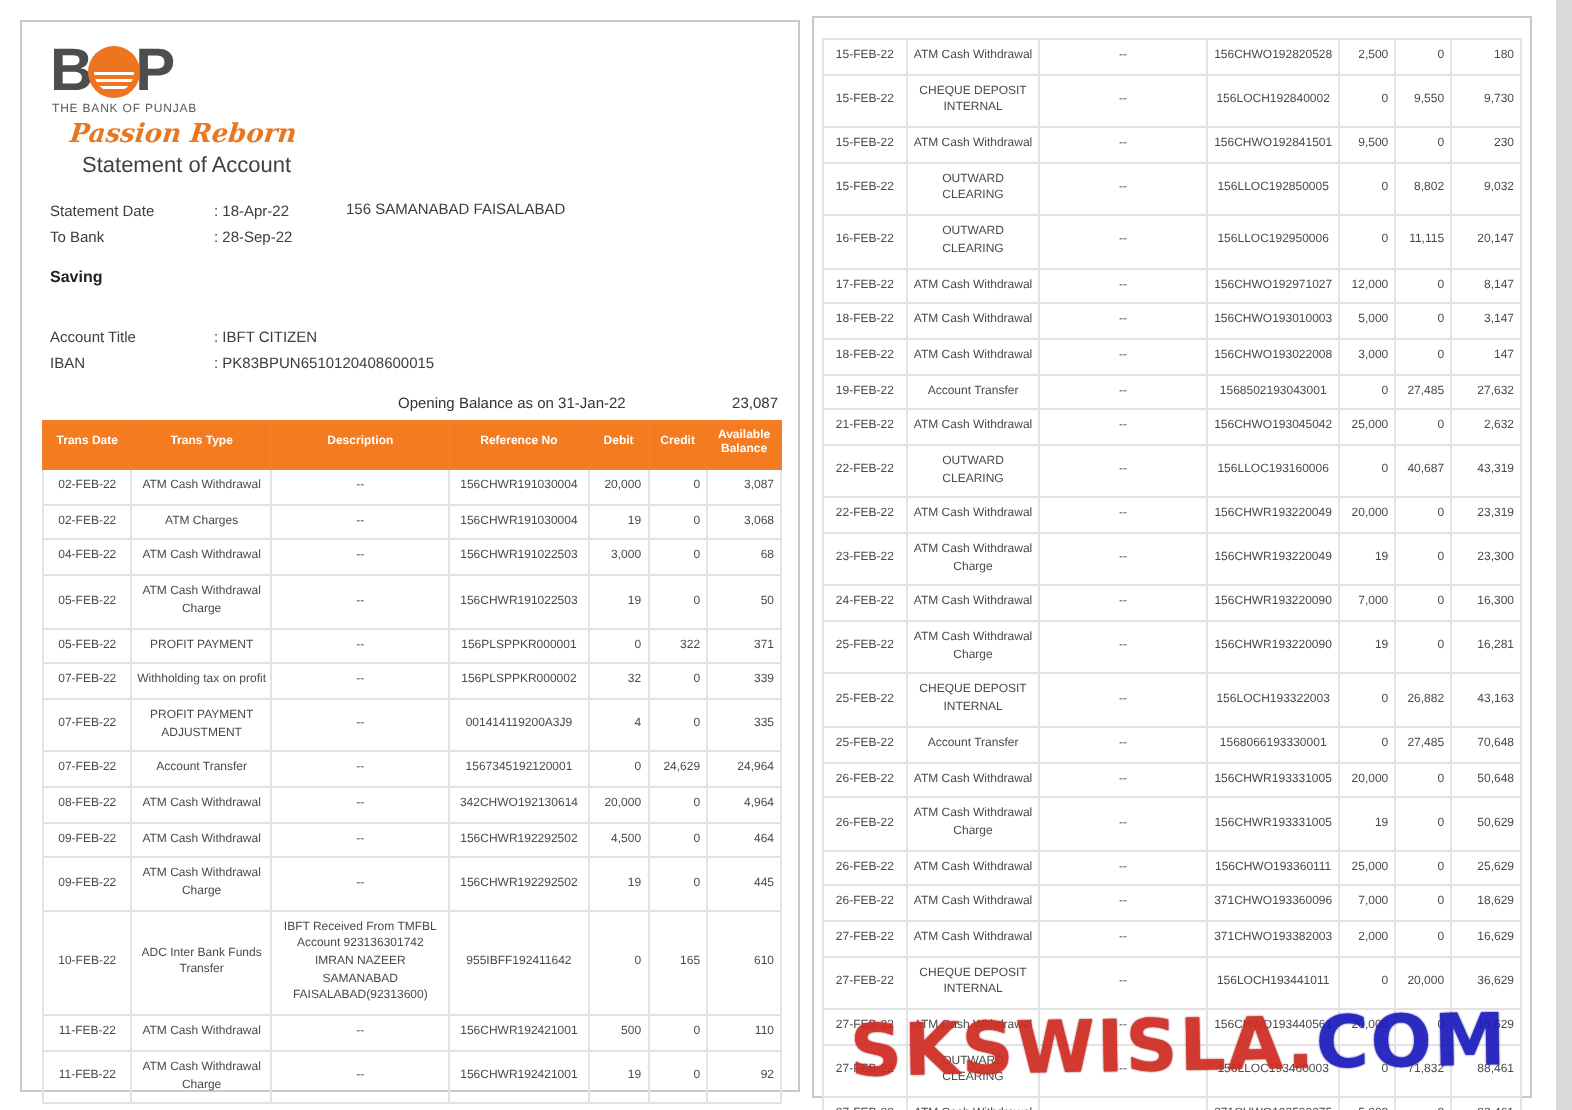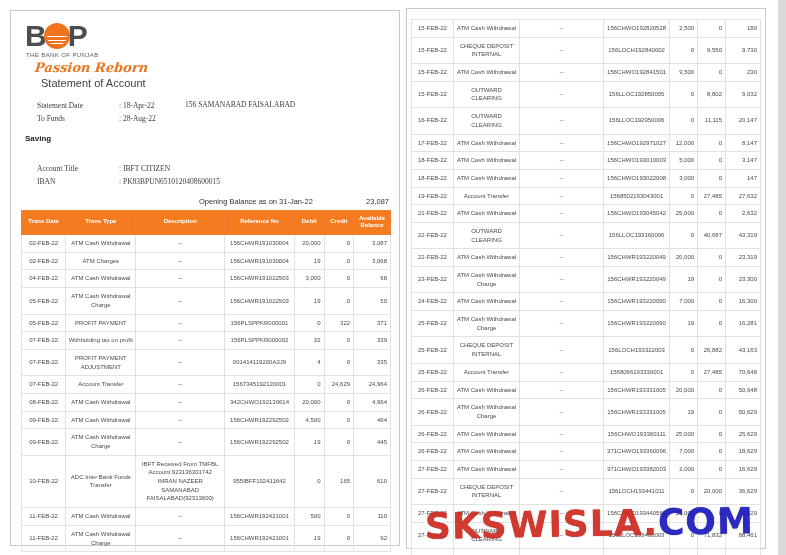--- a/index.html
+++ b/index.html
@@ -20,21 +20,21 @@
   .logo-letter { font-size:30px; font-weight:bold; color:#4d4d4f; line-height:1; letter-spacing:-1px; }
   .logo-sun { width:26px; height:26px; border-radius:50%; background:#ee7420; position:relative; margin:0 -2px; overflow:hidden; }
   .logo-sun .waves { position:absolute; left:3px; right:3px; bottom:3px; height:10px;
      background:repeating-linear-gradient(#fff 0 1.3px, transparent 1.3px 3.6px); border-radius:0 0 12px 12px; }
   .bank-name { font-size:6px; color:#5a5a5c; letter-spacing:.4px; margin-left:5px; margin-top:1px; }
   .tagline { font-family:"DejaVu Serif", serif; font-style:italic; font-weight:bold;
      color:#e87722; font-size:13px; margin:2px 0 2px 14px; transform:skewX(-6deg); width:max-content; }
   .doc-title { font-size:11px; color:#3f3f3f; margin-left:20px; margin-bottom:10px; }
 
   
-  .meta { position:relative; font-size:7.5px; color:#3c3c3c; margin-left:16px;font-family:Liberation Serif, serif; }
+  .meta { position:relative; font-size:7.5px; color:#3c3c3c; margin-left:4px; }
   .meta-row { display:flex; line-height:1.75; }
   .meta-label { width:82px; }
   .branch { position:absolute; left:148px; top:1px; font-size:7.5px; color:#3c3c3c; }
   .section-title { font-weight:bold; font-size:8px; color:#222; margin:9px 0 19px 4px; }
   .opening { display:flex; justify-content:space-between; font-size:7.5px; color:#333;
      padding-left:178px; margin:8px 2px 4px 0;text-align:center; }
   .opening .val { font-weight:normal; }
 
   
   table { width:100%; border-collapse:collapse; table-layout:fixed; }
@@ -70,22 +70,22 @@
   <div class="bank-name">THE BANK OF PUNJAB</div>
   <div class="tagline">Passion Reborn</div>
   <div class="doc-title">Statement of Account</div>
 
   <div class="meta">
     <div class="meta-row">
       <span class="meta-label">Statement Date</span>
       <span>: 18-Apr-22</span>
     </div>
     <div class="meta-row">
-      <span class="meta-label">To Funds</span>
-      <span>: 28-Aug-22</span>
+      <span class="meta-label">To Bank</span>
+      <span>: 28-Sep-22</span>
     </div>
     <span class="branch">156 SAMANABAD FAISALABAD</span>
   </div>
 
   <div class="section-title">Saving</div>
 
   <div class="meta">
     <div class="meta-row">
       <span class="meta-label">Account Title</span>
       <span>: IBFT CITIZEN</span>

